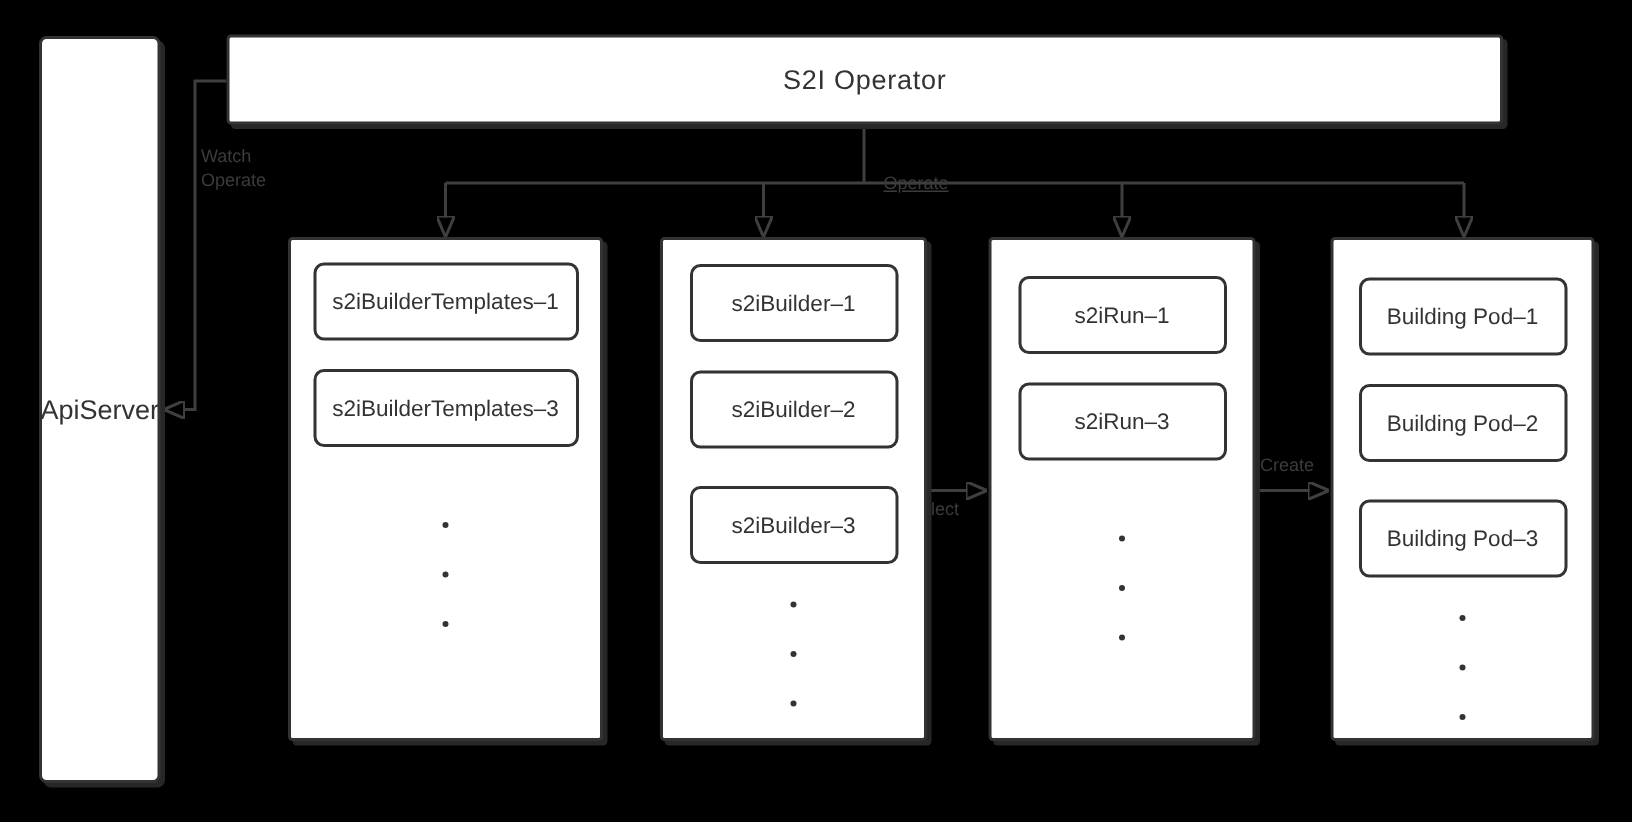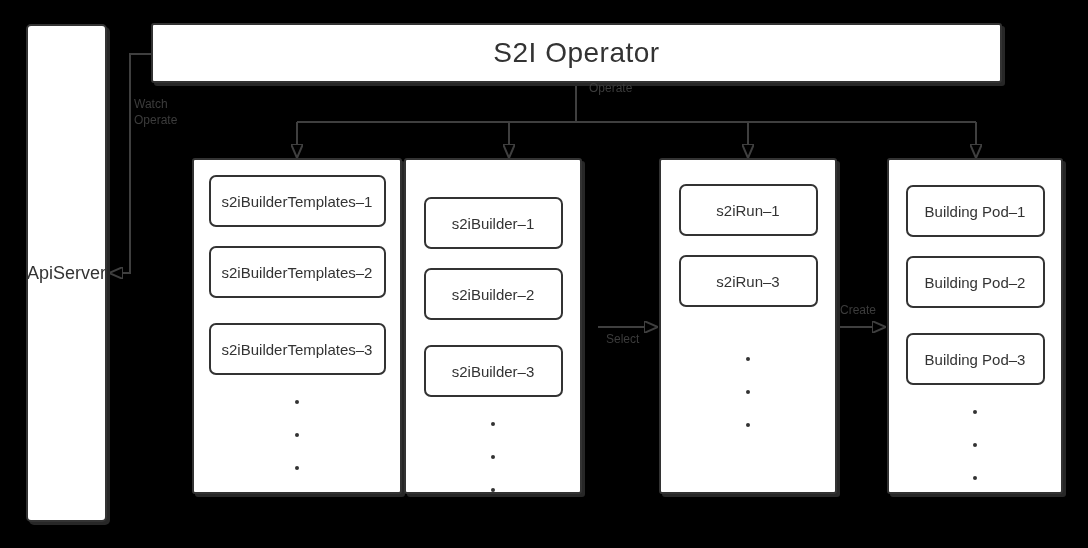--- a/index.html
+++ b/index.html
@@ -22,53 +22,53 @@
     display:flex;align-items:center;justify-content:center;
     text-align:center;
   }
   .apiserver{
     left:26px;top:24px;width:81px;height:498px;
     border-radius:5px;font-size:18px;
     box-shadow:3px 3px 0 #272727;
   }
   .operator{
     left:151px;top:23px;width:851px;height:60px;
-    border-radius:3px;font-size:28px;font-weight:500;
+    border-radius:3px;font-size:18px;font-weight:500;
     letter-spacing:0.5px;
     box-shadow:3px 3px 0 #272727;
   }
   .column{
     position:absolute;top:158px;height:336px;
     background:#ffffff;border:2px solid #333333;border-radius:3px;
     box-shadow:3px 3px 0 #272727;
     display:flex;flex-direction:column;align-items:center;
   }
   .col-1{left:192px;width:210px;padding-top:15px;}
-  .col-2{left:404px;width:178px;padding-top:37px;}
+  .col-2{left:440px;width:178px;padding-top:16px;}
   .col-3{left:659px;width:178px;padding-top:24px;}
   .col-4{left:887px;width:176px;padding-top:25px;}
   .item{
     background:#ffffff;border:2px solid #333333;border-radius:7px;
     color:#333333;font-size:15px;line-height:21px;
     display:flex;align-items:center;justify-content:center;
     text-align:center;height:52px;flex:0 0 auto;
     padding:2px 6px;
   }
   .col-1 .item{width:177px;text-align:center;}
   .col-2 .item,.col-3 .item,.col-4 .item{width:139px;}
   .item:nth-child(1){margin-bottom:19px;}
   .item:nth-child(2){margin-bottom:25px;}
   .dots{display:flex;flex-direction:column;align-items:center;gap:29px;margin-top:25px;}
   .dot{width:4px;height:4px;border-radius:50%;background:#333333;}
 
   .edge-label{
     position:absolute;color:#3c3c3c;font-size:12px;line-height:16px;
   }
   .lbl-watch{left:134px;top:96px;width:54px;}
-  .lbl-operate{left:589px;top:80px;}
+  .lbl-operate{left:589px;top:114px;text-decoration:underline;}
   .lbl-select{left:606px;top:302px;margin-top:29px;}
   .lbl-create{left:840px;top:302px;}
 </style>
 </head>
 <body>
 
 <div class="canvas">
 
   <svg class="connectors" viewBox="0 0 1088 548">
     <defs>
@@ -95,21 +95,20 @@
     <span>S2I Operator</span>
   </div>
 
   <div class="edge-label lbl-watch">Watch Operate</div>
   <div class="edge-label lbl-operate">Operate</div>
   <div class="edge-label lbl-select">Select</div>
   <div class="edge-label lbl-create">Create</div>
 
   <div class="column col-1">
     <div class="item">s2iBuilderTemplates–1</div>
-    <div class="item">s2iBuilderTemplates–2</div>
     <div class="item">s2iBuilderTemplates–3</div>
     <div class="dots">
       <span class="dot"></span>
       <span class="dot"></span>
       <span class="dot"></span>
     </div>
   </div>
 
   <div class="column col-2">
     <div class="item">s2iBuilder–1</div>

